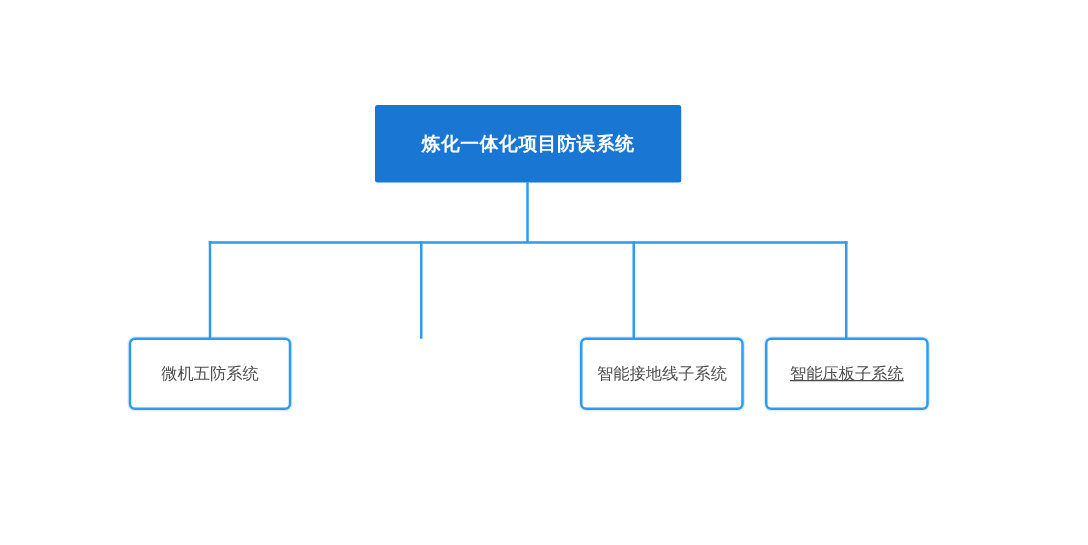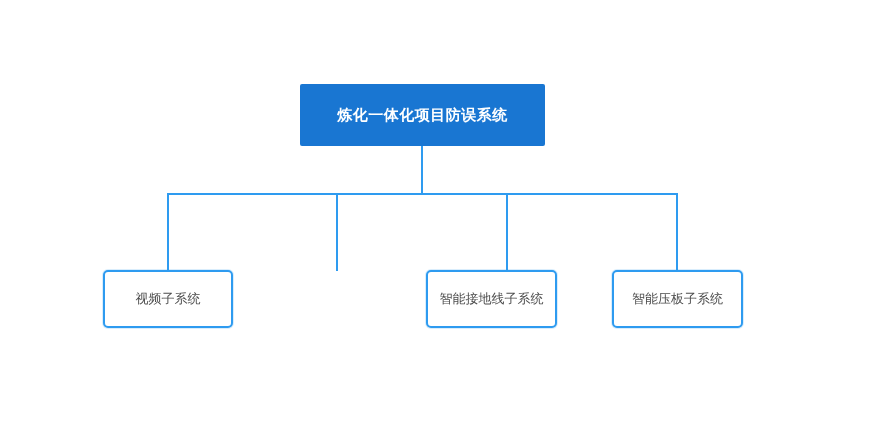--- a/index.html
+++ b/index.html
@@ -37,22 +37,22 @@
     height: 58px;
     background: #ffffff;
     border: 2px solid #2E9BF0;
     border-radius: 5px;
     color: #4D4D4D;
     font-size: 13px;
     box-shadow: 0 0 0 1px rgba(46,155,240,0.18);
   }
   .node-c1 { left: 103px; width: 130px; }
   .node-c2 { left: 273px; width: 130px; }
-  .node-c3 { left: 426px; width: 131px; }
-  .node-c4 { left: 612px; width: 131px; }
+  .node-c3 { left: 464px; width: 131px; }
+  .node-c4 { left: 612px; width: 131px; text-decoration: underline; }
 
   .connector {
     position: absolute;
     background: #2E9BF0;
   }
   .conn-root-stem   { left: 421px; top: 146px; width: 2px;  height: 48px; }
   .conn-horizontal  { left: 167px; top: 193px; width: 511px; height: 2px; }
   .conn-drop-1      { left: 167px; top: 193px; width: 2px;  height: 78px; }
   .conn-drop-2      { left: 336px; top: 193px; width: 2px;  height: 78px; }
   .conn-drop-3      { left: 506px; top: 193px; width: 2px;  height: 78px; }
@@ -68,21 +68,21 @@
   <div class="connector conn-drop-1"></div>
   <div class="connector conn-drop-2"></div>
   <div class="connector conn-drop-3"></div>
   <div class="connector conn-drop-4"></div>
 
   <div class="node node-root">
     <span>炼化一体化项目防误系统</span>
   </div>
 
   <div class="node node-child node-c1">
-    <span>视频子系统</span>
+    <span>微机五防系统</span>
   </div>
 
 
   <div class="node node-child node-c3">
     <span>智能接地线子系统</span>
   </div>
 
   <div class="node node-child node-c4">
     <span>智能压板子系统</span>
   </div>

